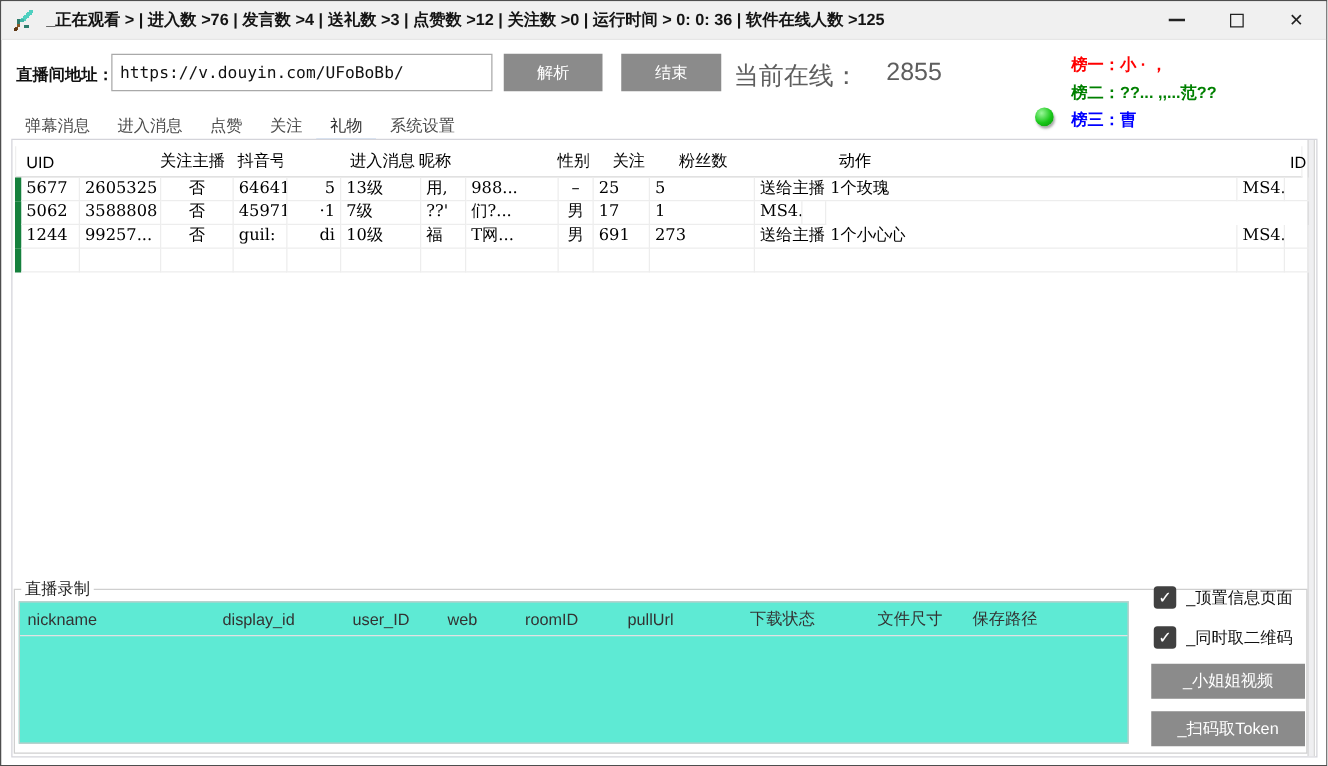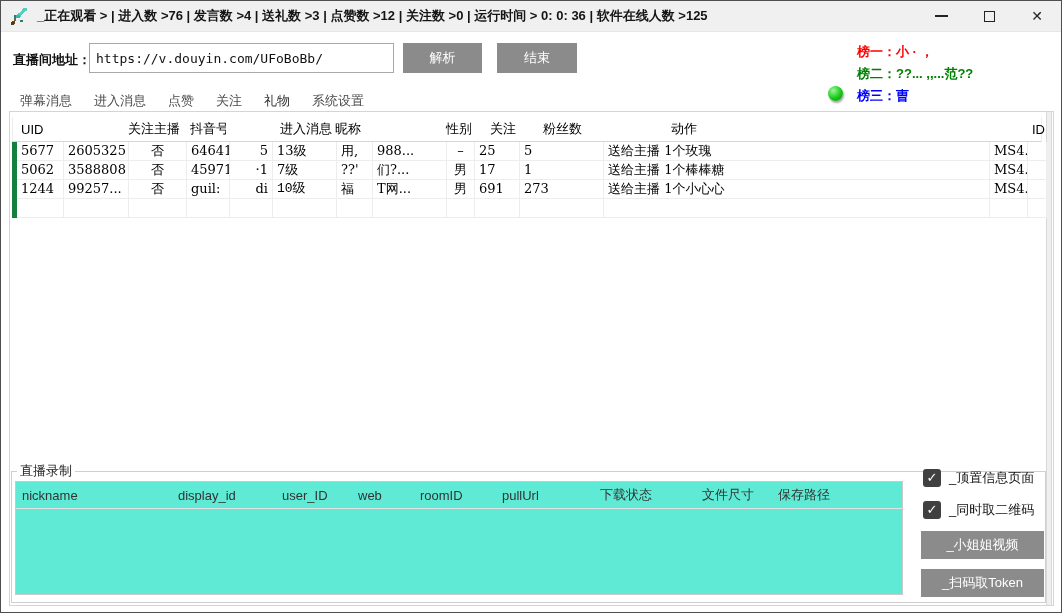--- a/index.html
+++ b/index.html
@@ -108,20 +108,24 @@
       <div class="win-btn">
           <span class="close-glyph">✕</span>
         </div>
     </div>
   </div>
 
   <span class="addr-label">直播间地址：</span>
   <input id="addr" type="text" value="https://v.douyin.com/UFoBoBb/" style="">
   <button id="parse" class="gray-btn">解析</button>
   <button id="end" class="gray-btn">结束</button>
+  <div class="online">
+    <span>当前在线：</span>
+    <span>2855</span>
+  </div>
 
   <div class="lb" id="lb1" style="color: rgb(255, 0, 0);">
     <span>榜一：</span><span>小 · ，</span>
   </div>
   <div class="lb" id="lb2" style="color: rgb(0, 128, 0);">
     <span>榜二：</span><span>??...  ,,...范??</span>
   </div>
   <span class="ball"></span>
   <div class="lb" id="lb3" style="color: rgb(0, 0, 255);">
     <span>榜三：</span><span>曺</span>
@@ -178,31 +182,30 @@
           <div class="gt-c" style="width: 65px; text-align: left;">3588808</div>
           <div class="gt-c" style="width: 58px; text-align: center;">否</div>
           <div class="gt-c" style="width: 43px; text-align: left;">45971</div>
           <div class="gt-c" style="width: 43px; text-align: right;">·1</div>
           <div class="gt-c" style="width: 64px; text-align: left;">7级</div>
           <div class="gt-c" style="width: 36px; text-align: left;">??'</div>
           <div class="gt-c" style="width: 74px; text-align: left;">们?...</div>
           <div class="gt-c" style="width: 28px; text-align: center;">男</div>
           <div class="gt-c" style="width: 45px; text-align: left;">17</div>
           <div class="gt-c" style="width: 84px; text-align: left;">1</div>
-          <div class="gt-c" style="width: 386px; text-align: left;">送给主播 1个棒棒糖</div>
           <div class="gt-c" style="width: 38px; text-align: left;">MS4...</div>
           <div class="gt-c" style="width: 19px; text-align: left;"></div>
         </div>
         <div class="gt-row">
           <div class="gt-c" style="width: 47px; text-align: left;">1244</div>
           <div class="gt-c" style="width: 65px; text-align: left;">99257...</div>
           <div class="gt-c" style="width: 58px; text-align: center;">否</div>
           <div class="gt-c" style="width: 43px; text-align: left;">guil:</div>
           <div class="gt-c" style="width: 43px; text-align: right;">di</div>
-          <div class="gt-c" style="width: 64px; text-align: left; font-family: Liberation Mono, monospace;">10级</div>
+          <div class="gt-c" style="width: 64px; text-align: left;">10级</div>
           <div class="gt-c" style="width: 36px; text-align: left;">福</div>
           <div class="gt-c" style="width: 74px; text-align: left;">T网...</div>
           <div class="gt-c" style="width: 28px; text-align: center;">男</div>
           <div class="gt-c" style="width: 45px; text-align: left;">691</div>
           <div class="gt-c" style="width: 84px; text-align: left;">273</div>
           <div class="gt-c" style="width: 386px; text-align: left;">送给主播 1个小心心</div>
           <div class="gt-c" style="width: 38px; text-align: left;">MS4...</div>
           <div class="gt-c" style="width: 19px; text-align: left;"></div>
         </div>
         <div class="gt-row">

